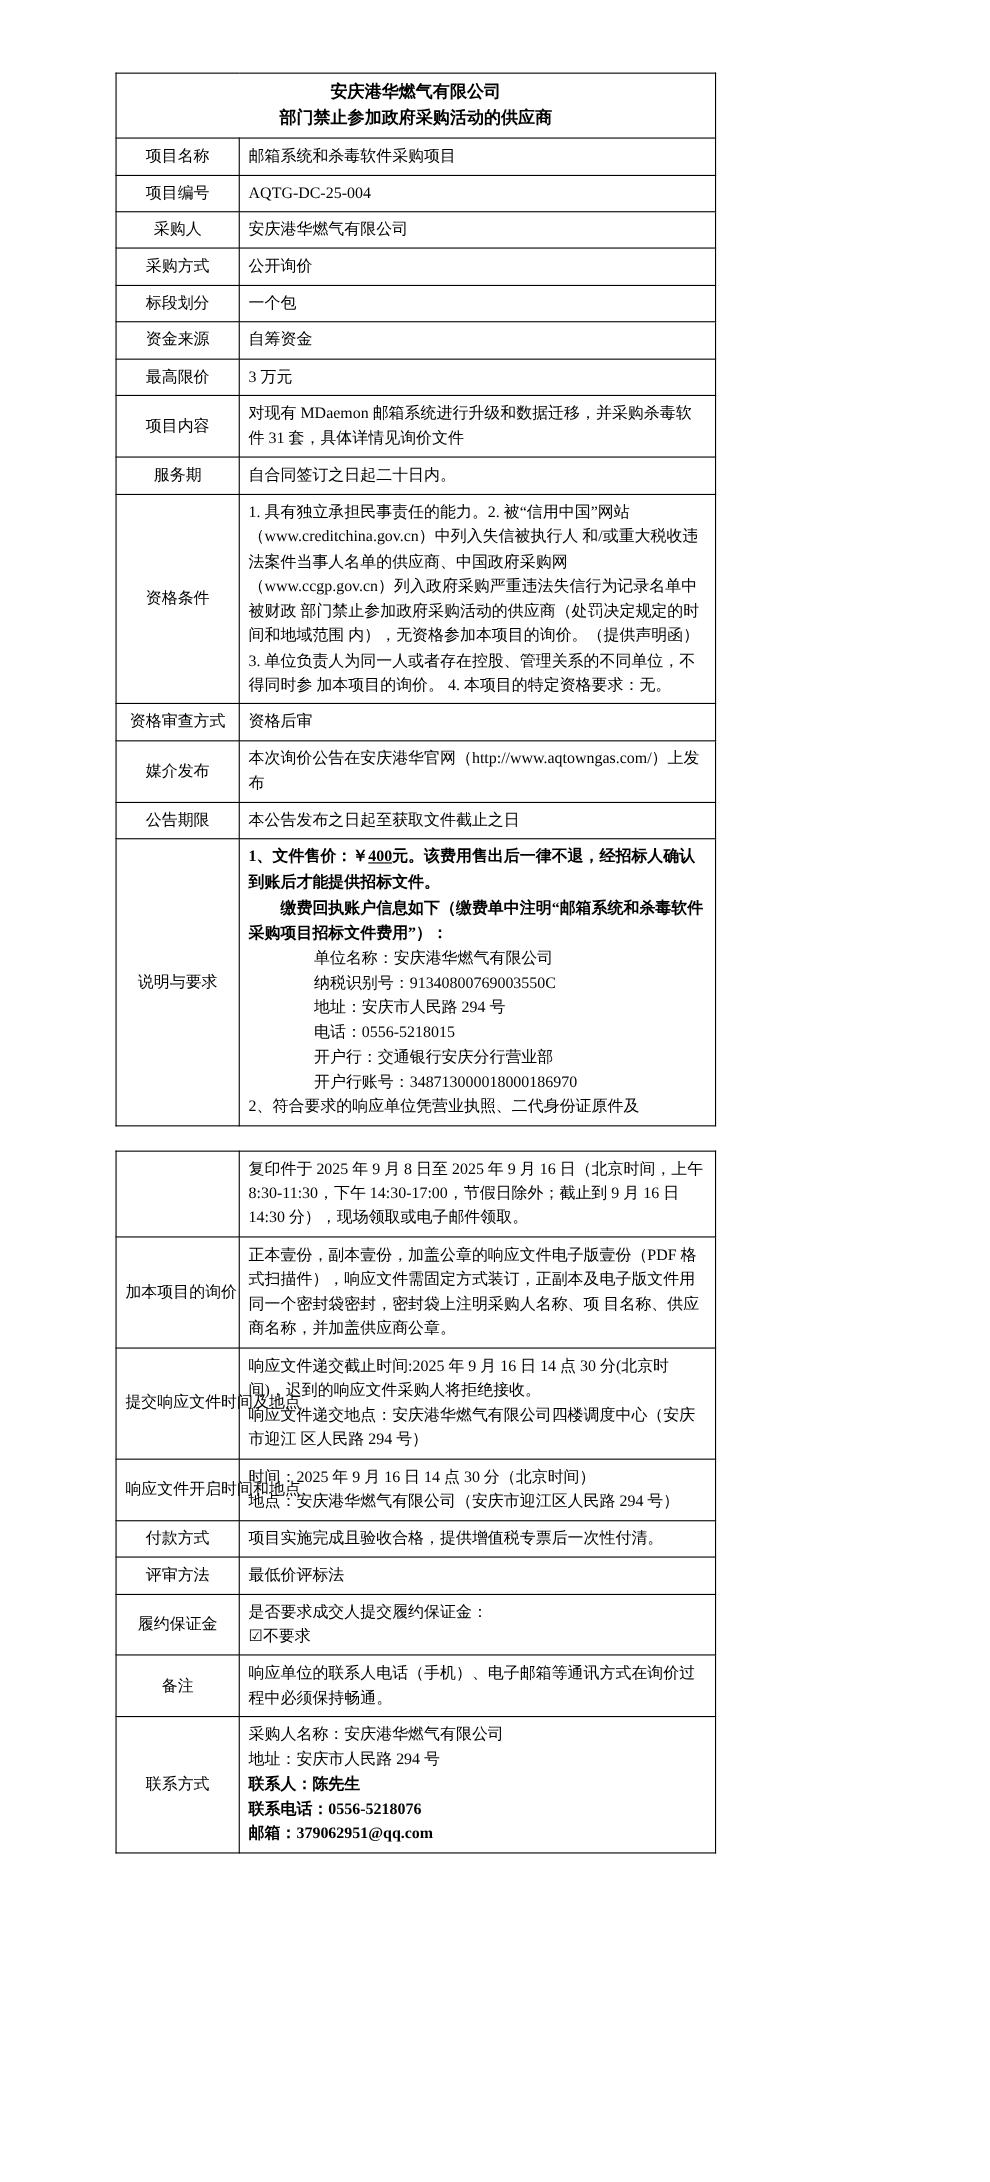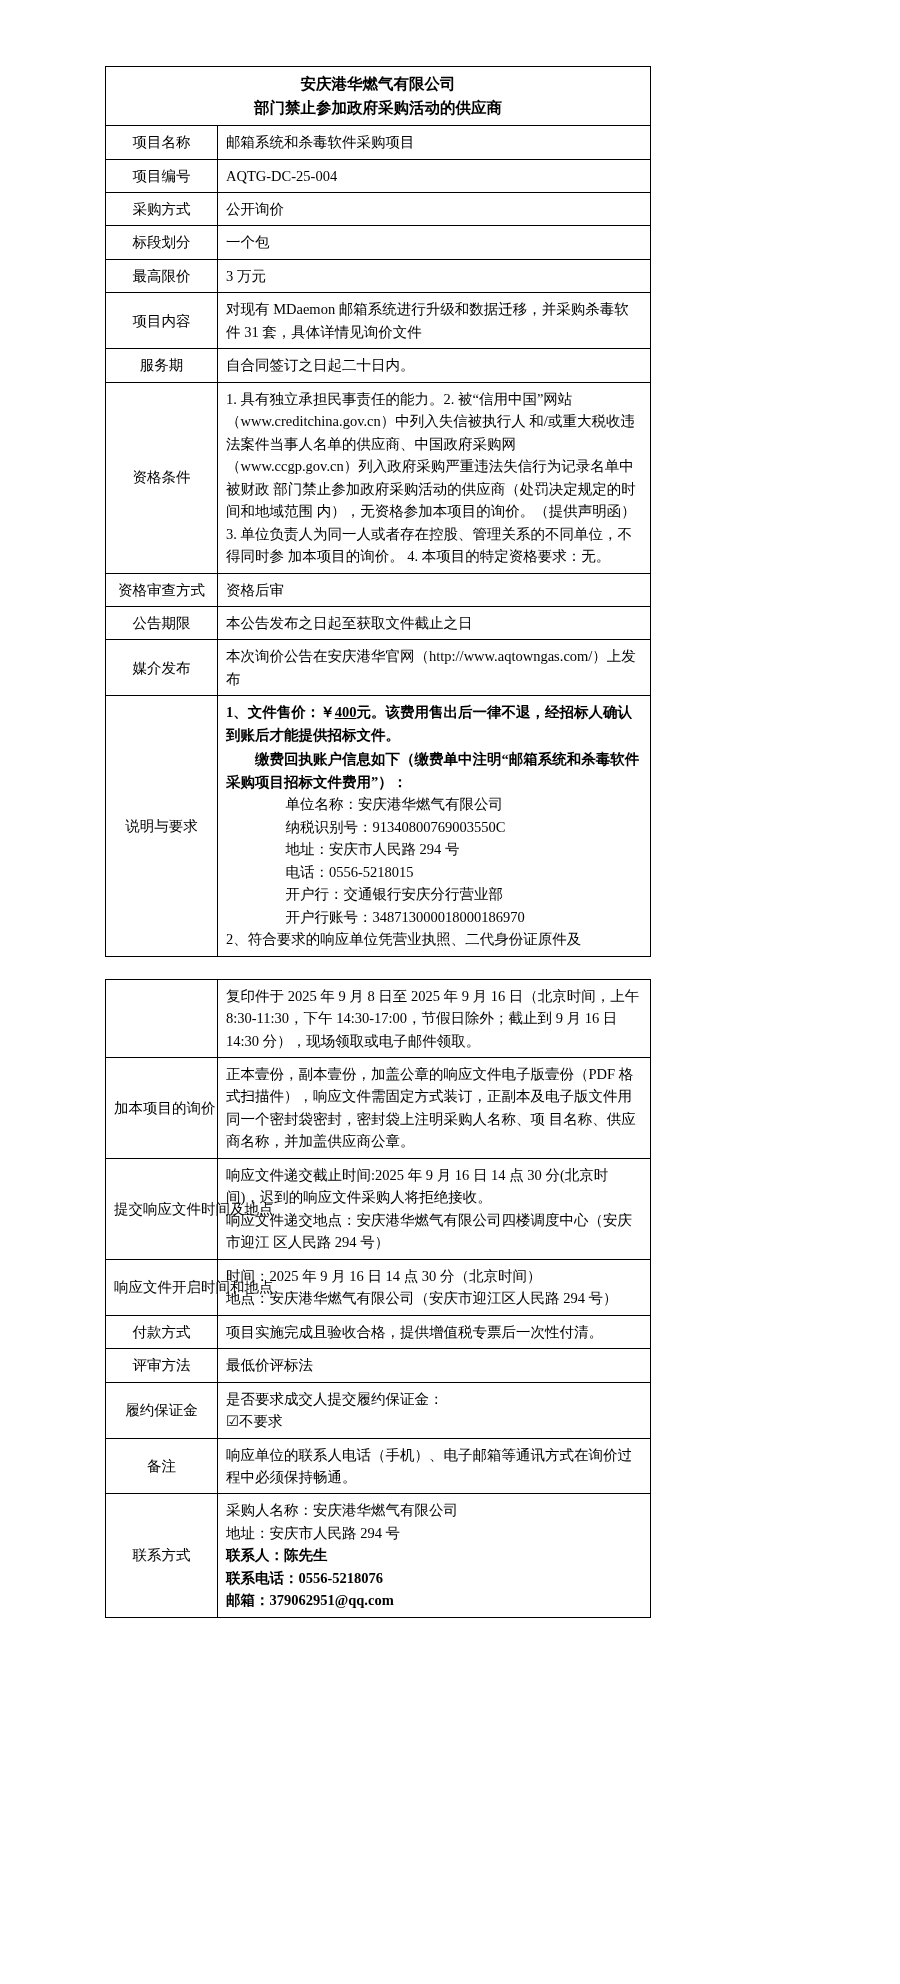--- a/index.html
+++ b/index.html
@@ -77,54 +77,62 @@
 
       <tr>
         <td class="label">项目名称</td>
         <td class="value">邮箱系统和杀毒软件采购项目</td>
       </tr>
       <tr>
         <td class="label">项目编号</td>
         <td class="value">AQTG-DC-25-004</td>
       </tr>
       <tr>
+        <td class="label">采购人</td>
+        <td class="value">安庆港华燃气有限公司</td>
+      </tr>
+      <tr>
         <td class="label">采购方式</td>
         <td class="value">公开询价</td>
       </tr>
       <tr>
         <td class="label">标段划分</td>
         <td class="value">一个包</td>
       </tr>
       <tr>
+        <td class="label">资金来源</td>
+        <td class="value">自筹资金</td>
+      </tr>
+      <tr>
         <td class="label">最高限价</td>
         <td class="value">3 万元</td>
       </tr>
       <tr>
         <td class="label">项目内容</td>
         <td class="value justify">对现有 MDaemon 邮箱系统进行升级和数据迁移，并采购杀毒软件 31 套，具体详情见询价文件</td>
       </tr>
       <tr>
         <td class="label">服务期</td>
         <td class="value">自合同签订之日起二十日内。</td>
       </tr>
       <tr>
         <td class="label">资格条件</td>
         <td class="value justify">1. 具有独立承担民事责任的能力。2. 被“信用中国”网站（www.creditchina.gov.cn）中列入失信被执行人 和/或重大税收违法案件当事人名单的供应商、中国政府采购网 （www.ccgp.gov.cn）列入政府采购严重违法失信行为记录名单中被财政 部门禁止参加政府采购活动的供应商（处罚决定规定的时间和地域范围 内），无资格参加本项目的询价。（提供声明函） 3. 单位负责人为同一人或者存在控股、管理关系的不同单位，不得同时参 加本项目的询价。 4. 本项目的特定资格要求：无。</td>
       </tr>
       <tr>
         <td class="label">资格审查方式</td>
         <td class="value">资格后审</td>
       </tr>
       <tr>
+        <td class="label">媒介发布</td>
+        <td class="value justify">本次询价公告在安庆港华官网（http://www.aqtowngas.com/）上发布</td>
+      </tr>
+      <tr>
         <td class="label">公告期限</td>
         <td class="value">本公告发布之日起至获取文件截止之日</td>
-      </tr>
-      <tr>
-        <td class="label">媒介发布</td>
-        <td class="value justify">本次询价公告在安庆港华官网（http://www.aqtowngas.com/）上发布</td>
       </tr>
 
       <tr>
         <td class="label">说明与要求</td>
         <td class="value justify">
           <span class="sp-block bold"><span>1、文件售价：￥</span><span class="u">400</span><span>元。该费用售出后一律不退，经招标人确认到账后才能提供招标文件。</span></span>
           <span class="sp-block bold indent2" style="margin-top:2px">缴费回执账户信息如下（缴费单中注明“邮箱系统和杀毒软件采购项目招标文件费用”）：</span>
           <span class="sp-block indent4">单位名称：安庆港华燃气有限公司</span>
           <span class="sp-block indent4">纳税识别号：91340800769003550C</span>
           <span class="sp-block indent4">地址：安庆市人民路 294 号</span>

